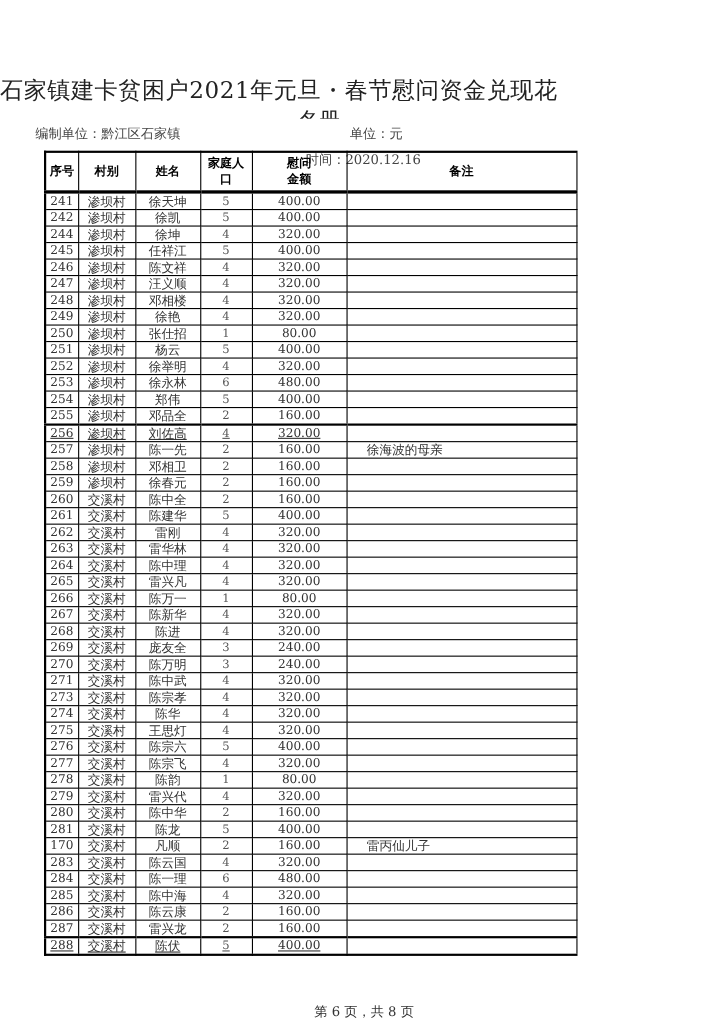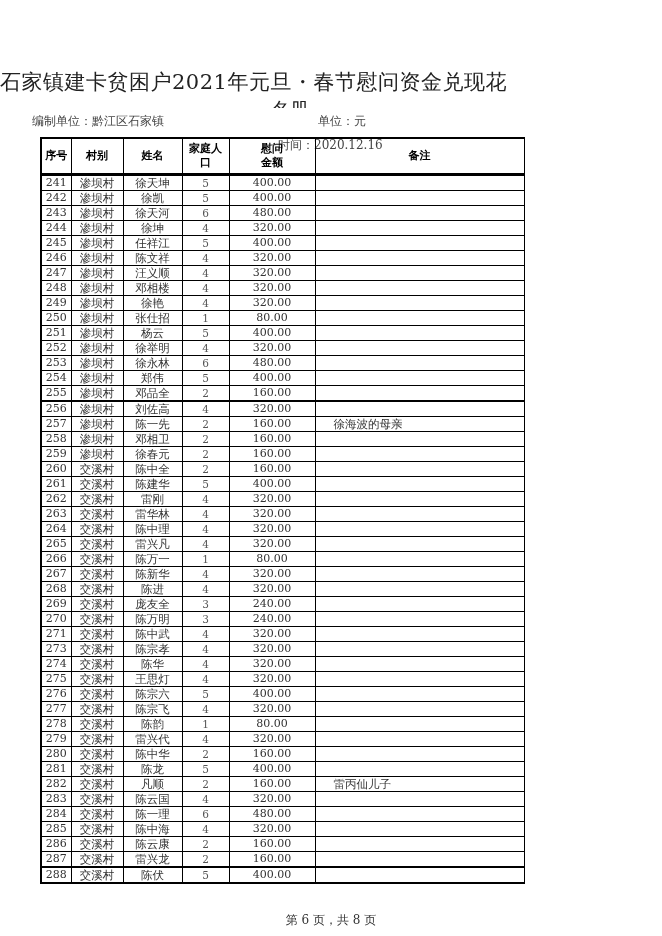--- a/index.html
+++ b/index.html
@@ -14,21 +14,21 @@
   .meta.time { left:278px;margin-top:24px; }
   .meta.u { left:318px; }
   table { position:absolute; left:40px; top:137px; border-collapse:collapse; table-layout:fixed; }
   th, td { border:1px solid #000; padding:0; text-align:center; overflow:hidden; white-space:nowrap; }
   th { font-family:"DejaVu Sans", "Liberation Sans", sans-serif; font-weight:bold; font-size:11px; height:34px; line-height:14px; color:#000; }
   td { font-size:11.5px; height:14px; line-height:14px; color:#333; }
   td.num { font-size:11px; }
   td.cnt { font-size:10.5px; color:#555; }
   td.note { text-align:left; padding-left:18px; }
   tr.head th { border-bottom:3px solid #000; }
-  tr.thick td { border-top:2px solid #000; }
+  tr.thick td { border-top:2px solid #000;text-decoration:underline; }
   table { border:2px solid #000; border-right:1px solid #000; }
   .footer { position:absolute; top:912px; left:0; width:662px; text-align:center; font-size:12px; color:#333; }
 </style>
 </head>
 <body>
 
 <div class="title">石家镇建卡贫困户2021年元旦・春节慰问资金兑现花</div>
 <div class="title2">名册</div>
 
 <div class="meta unit">编制单位：黔江区石家镇</div>
@@ -65,28 +65,20 @@
       </tr>
       <tr>
         <td class="num">242</td>
         <td>渗坝村</td>
         <td>徐凯</td>
         <td class="cnt">5</td>
         <td class="num">400.00</td>
         <td class="note"></td>
       </tr>
       <tr>
-        <td class="num">243</td>
-        <td>渗坝村</td>
-        <td>徐天河</td>
-        <td class="cnt">6</td>
-        <td class="num">480.00</td>
-        <td class="note"></td>
-      </tr>
-      <tr>
         <td class="num">244</td>
         <td>渗坝村</td>
         <td>徐坤</td>
         <td class="cnt">4</td>
         <td class="num">320.00</td>
         <td class="note"></td>
       </tr>
       <tr>
         <td class="num">245</td>
         <td>渗坝村</td>
@@ -369,21 +361,21 @@
       </tr>
       <tr>
         <td class="num">281</td>
         <td>交溪村</td>
         <td>陈龙</td>
         <td class="cnt">5</td>
         <td class="num">400.00</td>
         <td class="note"></td>
       </tr>
       <tr>
-        <td class="num">282</td>
+        <td class="num">170</td>
         <td>交溪村</td>
         <td>凡顺</td>
         <td class="cnt">2</td>
         <td class="num">160.00</td>
         <td class="note">雷丙仙儿子</td>
       </tr>
       <tr>
         <td class="num">283</td>
         <td>交溪村</td>
         <td>陈云国</td>

